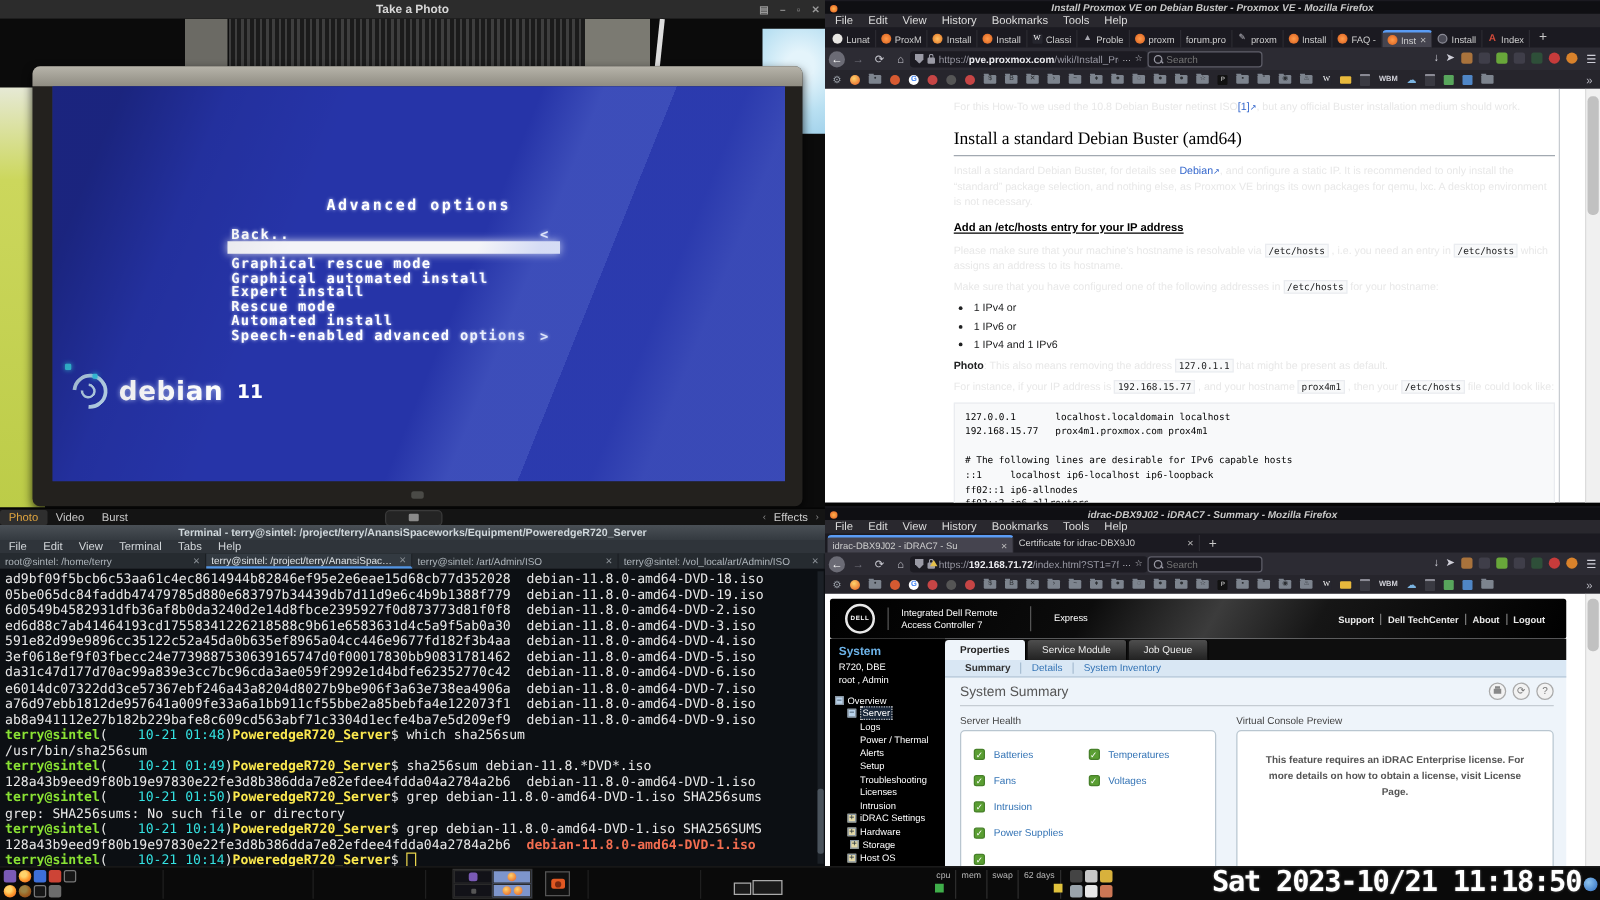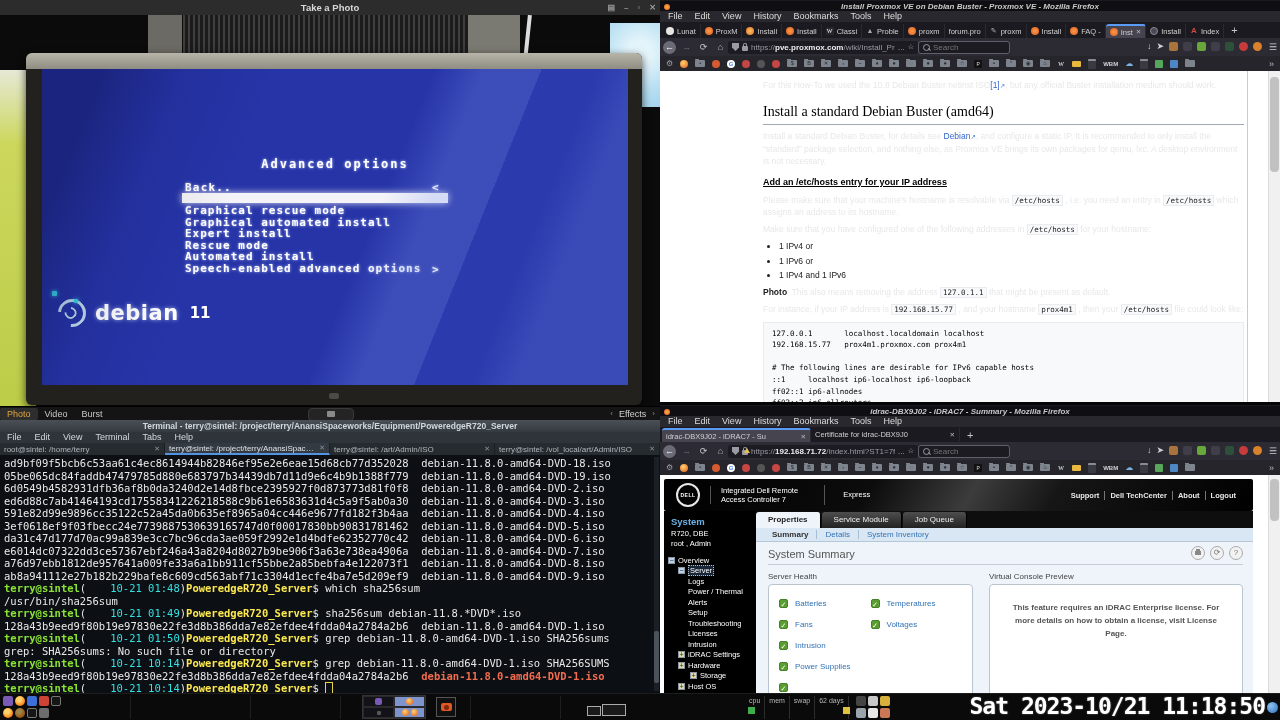--- a/index.html
+++ b/index.html
@@ -886,21 +886,21 @@
               <span class="tlbl">Intrusion</span>
             </div>
             <div class="tree-item" style="padding-left: 14px;">
               <span class="tbox plus">+</span>
               <span class="tlbl">iDRAC Settings</span>
             </div>
             <div class="tree-item" style="padding-left: 14px;">
               <span class="tbox plus">+</span>
               <span class="tlbl">Hardware</span>
             </div>
-            <div class="tree-item" style="padding-left: 26px;">
+            <div class="tree-item" style="padding-left: 16px;">
               <span class="tbox plus">+</span>
               <span class="tlbl">Storage</span>
             </div>
             <div class="tree-item" style="padding-left: 14px;">
               <span class="tbox plus">+</span>
               <span class="tlbl">Host OS</span>
             </div>
           </div>
       </div>
       <div class="idrac-main">

